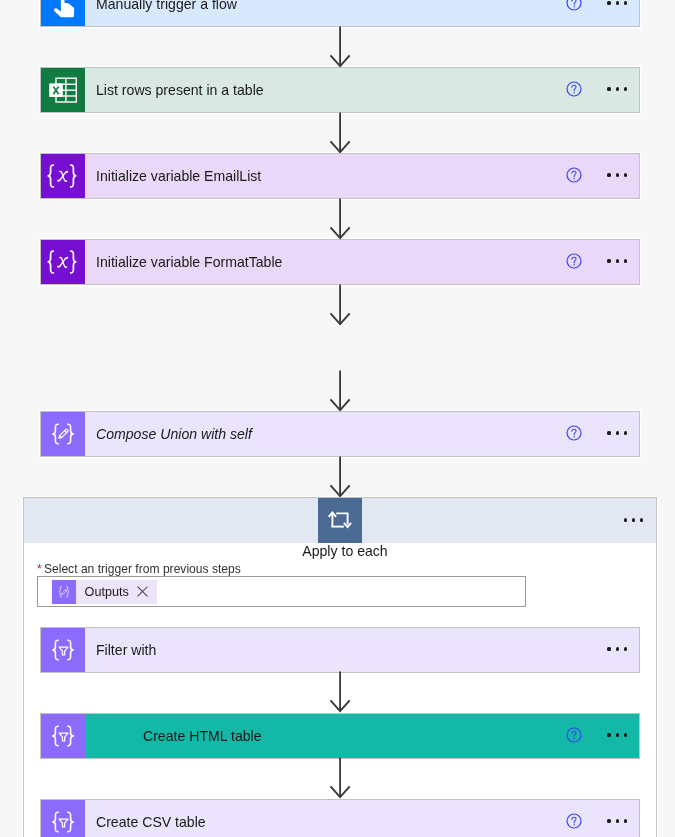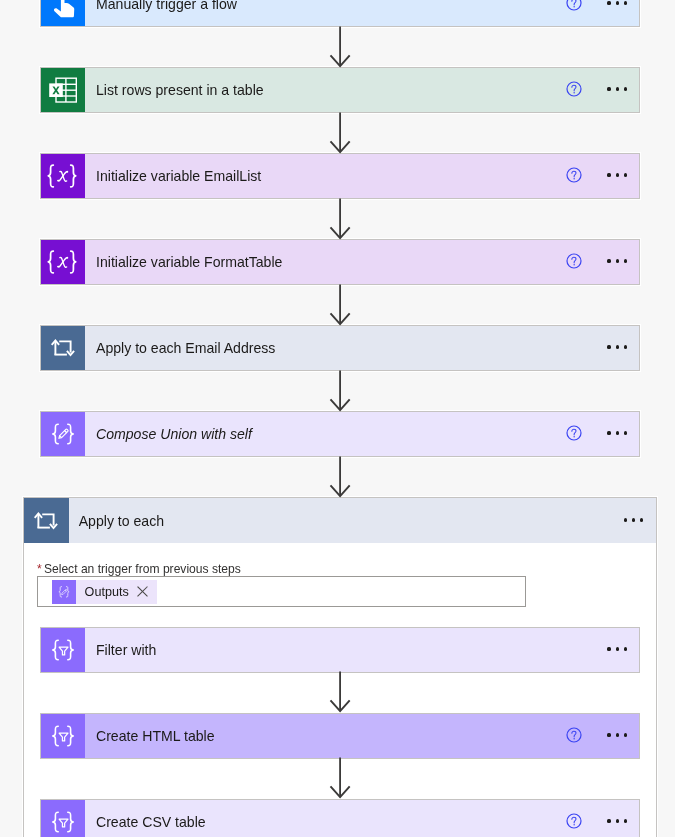--- a/index.html
+++ b/index.html
@@ -25,21 +25,21 @@
 
   
   .arrow{position:absolute;left:329px;width:22px;z-index:5;}
   .arrow svg{display:block;}
 
   
   #scope{position:absolute;left:23px;top:497px;width:634px;height:341px;
          box-sizing:border-box;border:1px solid #c5c3c1;border-bottom:none;
          box-shadow:0 0 0 1px #ffffff;
          background:#ffffff;}
-  .scope-head{position:relative;height:45px;display:flex;align-items:center;background:#e3e7f1;}
+  .scope-head{position:relative;height:45px;display:flex;align-items:center;background:#e3e7f1;flex-direction:column;}
   .scope-head > .icon{width:44.7px;height:45px;flex:0 0 44.7px;
          display:flex;align-items:center;justify-content:center;background:#4a6a93;}
   .scope-head > .title{flex:1 1 auto;font-size:14.1px;color:#1b1a19;padding-left:10px;}
   .scope-head > .dots{position:absolute;right:12.6px;top:20.4px;width:19.7px;height:3.5px;
          display:flex;justify-content:space-between;align-items:center;}
   .scope-head > .dots i{display:block;width:3.5px;height:3.5px;border-radius:50%;background:#1c1b1a;}
 
   .field-label{position:absolute;left:37px;top:561.5px;font-size:12.1px;color:#323130;white-space:nowrap;}
   .field-label .req{color:#a4262c;padding-right:2.2px;}
   .picker{position:absolute;left:36.6px;top:576.4px;width:489px;height:30.6px;
@@ -235,40 +235,20 @@
              C10.0 6.95 9.5 7.35 8.85 7.85 C8.35 8.25 8.15 8.6 8.15 9.35 L8.15 9.85" fill="none" stroke="#3a44f2" stroke-width="1.05" stroke-linecap="round" stroke-linejoin="round"></path>
     <circle cx="8.15" cy="11.75" r="0.72" fill="#3a44f2"></circle>
   </svg>
       </span>
    <span class="dots">
         <i></i>
         <i></i>
         <i></i>
       </span>
   </div>
-    <div class="card" style="top:325px;background:#e3e7f1;">
-   <span class="icon" style="background:#4a6a93;">
-        <svg width="44" height="44" viewBox="0 0 44 44">
-    <g fill="none" stroke="#ffffff" stroke-width="1.9" stroke-linecap="butt" stroke-linejoin="miter">
-      <path d="M14.4 28.8 L14.4 14.9"></path>
-      <path d="M18.2 15.4 L29.6 15.4 L29.6 26.6"></path>
-      <path d="M13.45 28.6 L25.9 28.6"></path>
-      <path d="M10.7 18.9 L14.4 14.5 L18.1 18.9"></path>
-      <path d="M25.9 24.9 L29.5 29.1 L33.1 24.9"></path>
-    </g>
-  </svg>
-      </span>
-   <span class="title">Apply to each Email Address</span>
-   <span class="help"></span>
-   <span class="dots">
-        <i></i>
-        <i></i>
-        <i></i>
-      </span>
-  </div>
     <div class="card" style="top:411px;background:#eae4fd;font-style:italic;">
    <span class="icon" style="background:#8b6bfd;">
         <svg width="44" height="44" viewBox="0 0 44 44">
     <g fill="none" stroke="#ffffff" stroke-width="1.6" stroke-linecap="round" stroke-linejoin="round">
       <path d="M17.2 12.2 C14.4 12.2 14.4 13.6 14.4 15.5 L14.4 18.9 C14.4 21.0 13.3 21.8 11.7 21.95
                C13.3 22.1 14.4 22.9 14.4 25.0 L14.4 28.4 C14.4 30.3 14.4 31.7 17.2 31.7"></path>
       <path d="M26.8 12.2 C29.6 12.2 29.6 13.6 29.6 15.5 L29.6 18.9 C29.6 21.0 30.7 21.8 32.3 21.95
                C30.7 22.1 29.6 22.9 29.6 25.0 L29.6 28.4 C29.6 30.3 29.6 31.7 26.8 31.7"></path>
     </g>
     <g fill="none" stroke="#ffffff" stroke-width="1.15" stroke-linejoin="round">
@@ -357,21 +337,21 @@
   </svg>
       </span>
    <span class="title">Filter with</span>
    <span class="help"></span>
    <span class="dots">
         <i></i>
         <i></i>
         <i></i>
       </span>
   </div>
-    <div class="card" style="top:713px;background:#c4b5fd;">
+    <div class="card" style="top:713px;background:#14b8a6;gap:47px;">
    <span class="icon" style="background:#8b6bfd;">
         <svg width="44" height="44" viewBox="0 0 44 44">
     <g fill="none" stroke="#ffffff" stroke-width="1.6" stroke-linecap="round" stroke-linejoin="round">
       <path d="M17.2 12.2 C14.4 12.2 14.4 13.6 14.4 15.5 L14.4 18.9 C14.4 21.0 13.3 21.8 11.7 21.95
                C13.3 22.1 14.4 22.9 14.4 25.0 L14.4 28.4 C14.4 30.3 14.4 31.7 17.2 31.7"></path>
       <path d="M26.8 12.2 C29.6 12.2 29.6 13.6 29.6 15.5 L29.6 18.9 C29.6 21.0 30.7 21.8 32.3 21.95
                C30.7 22.1 29.6 22.9 29.6 25.0 L29.6 28.4 C29.6 30.3 29.6 31.7 26.8 31.7"></path>
     </g>
     <path fill="none" stroke="#ffffff" stroke-width="1.25" stroke-linejoin="round" d="M18.1 19.2 L27.0 19.2 L23.65 23.1 L23.65 26.9 L21.45 26.9 L21.45 23.1 Z"></path>
   </svg>

